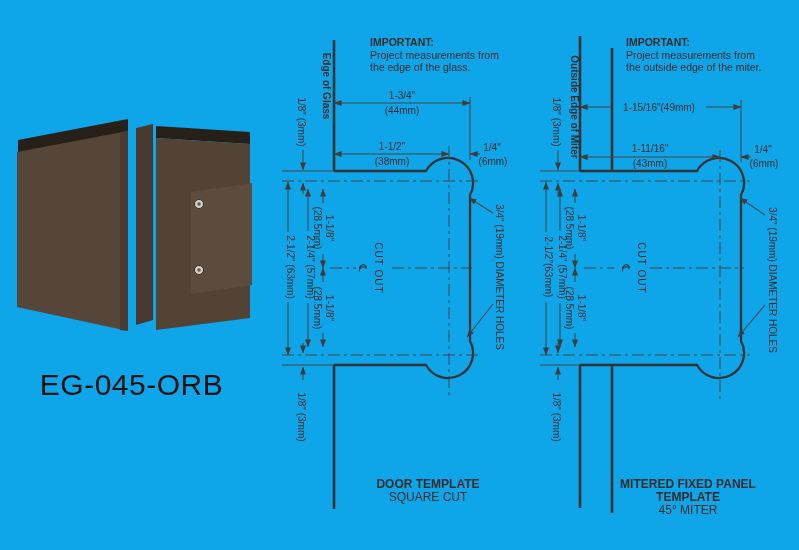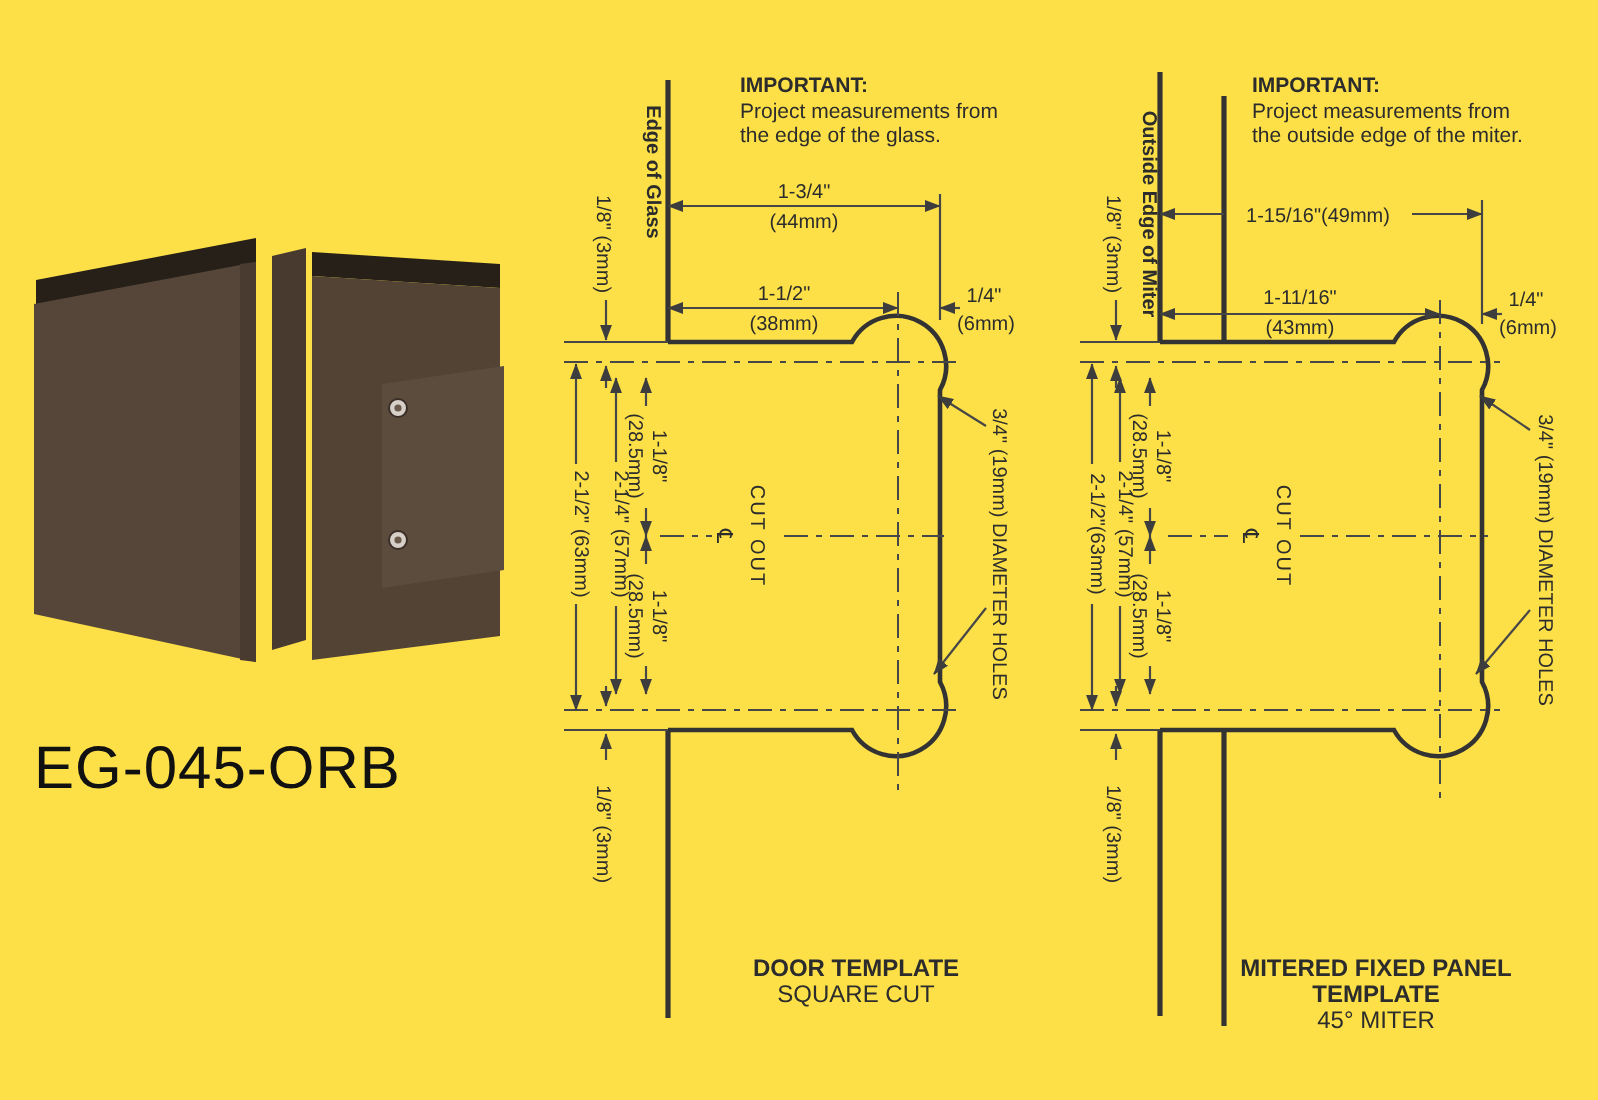--- a/index.html
+++ b/index.html
@@ -1,18 +1,18 @@
 <!DOCTYPE html>
 <html><head>
 <meta charset="utf-8">
 <style>
   html,body{margin:0;padding:0;background:#e8e8e8;}
-  .canvas{position:relative;width:799px;height:550px;background:#fde047;overflow:hidden;
+  .canvas{position:relative;width:799px;height:550px;background:#0ea5e9;overflow:hidden;
           font-family:"Liberation Sans", sans-serif;}
-  .product-code{position:absolute;left:17px;top:368px;width:255px;
+  .product-code{position:absolute;left:4px;top:368px;width:255px;text-align:center;
                 font-size:30px;letter-spacing:.5px;color:#111;font-family:"Liberation Sans",sans-serif;}
   svg text{fill:#2c2c2c;font-family:"Liberation Sans",sans-serif;}
   .dim{font-size:10px;}
   .dimc{font-size:10px;}
   .bold{font-weight:bold;}
   .imp{font-size:10.5px;}
   .ttl{font-size:12px;}
   .cl{stroke:#474747;stroke-width:1;fill:none;stroke-dasharray:12 4 3 4;}
   .thin{stroke:#474747;stroke-width:1.1;fill:none;}
   .thick{stroke:#333;stroke-width:2.3;fill:none;}

